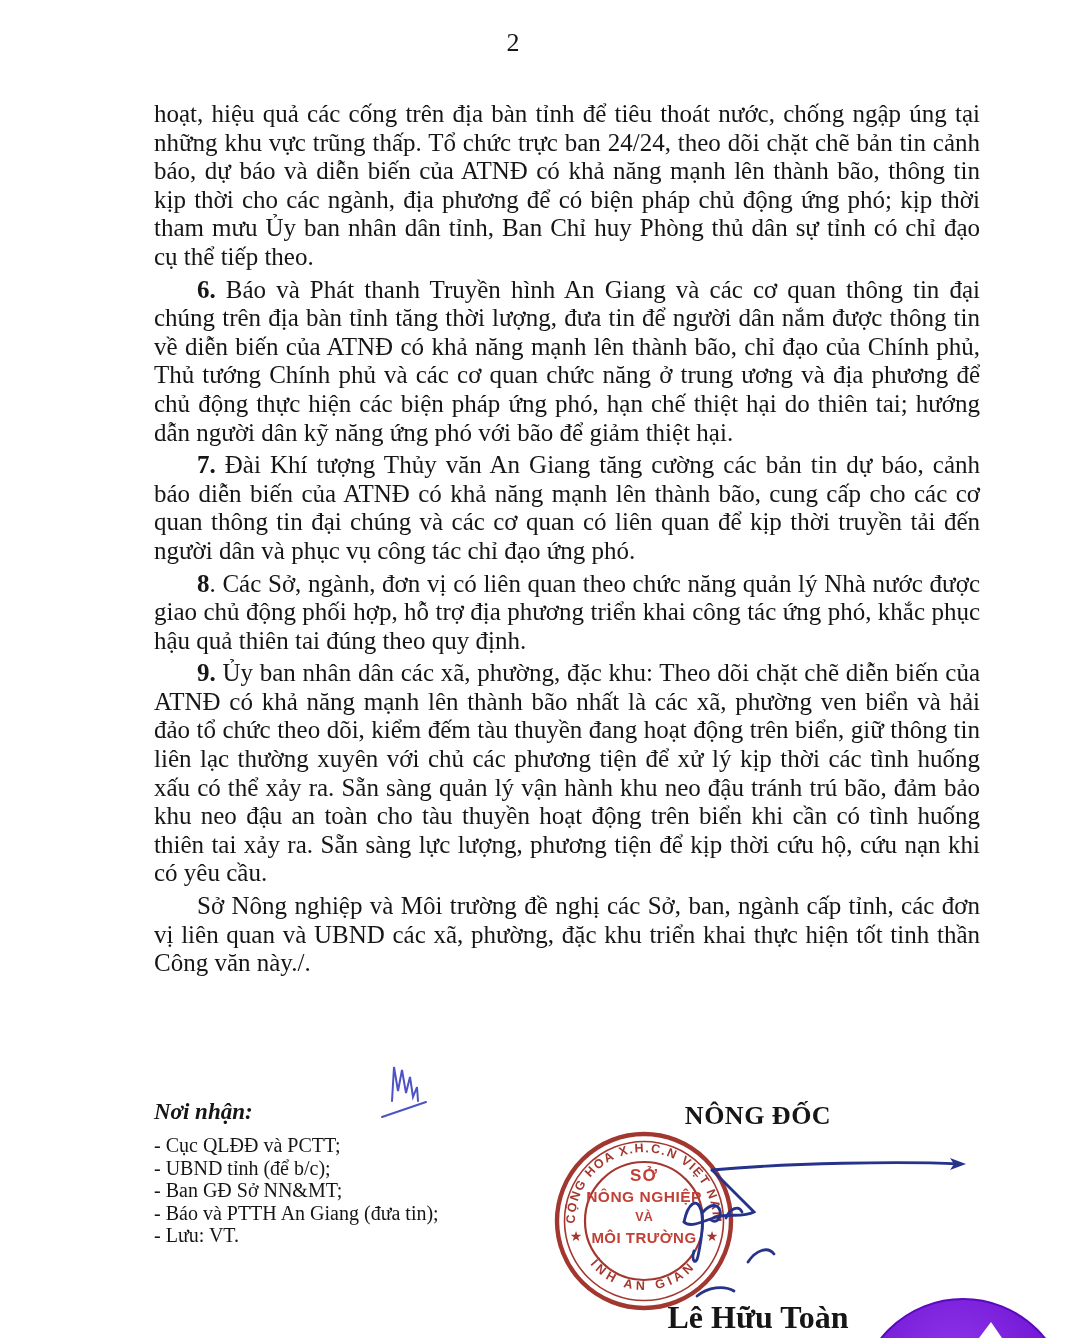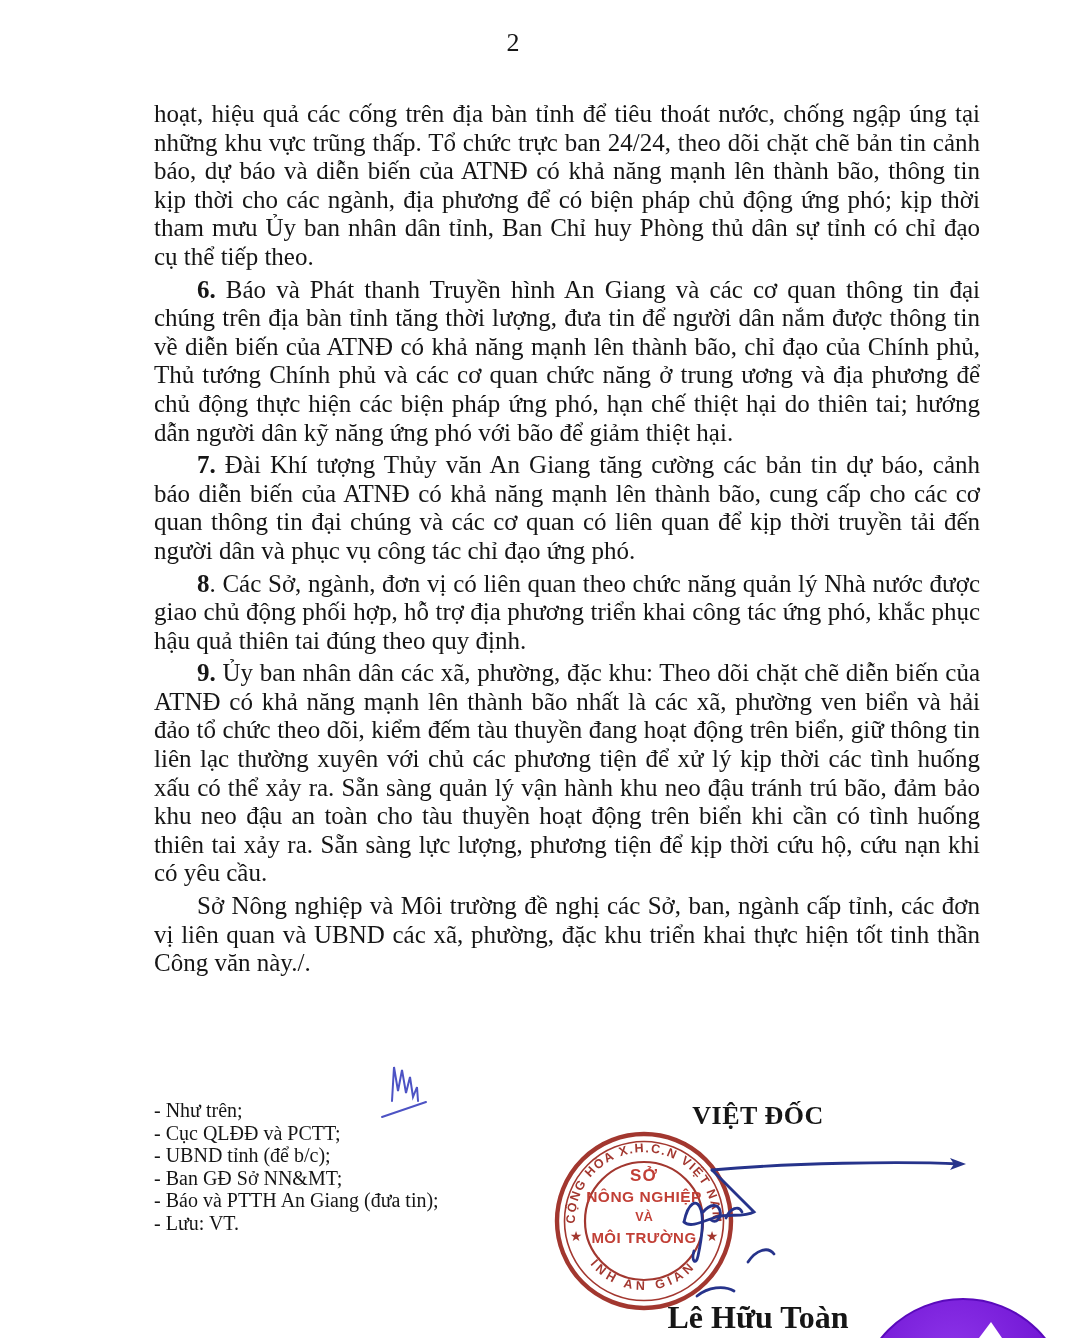--- a/index.html
+++ b/index.html
@@ -32,29 +32,29 @@
   <div class="doc-body">
     <p class="cont"><span>hoạt, hiệu quả các cống trên địa bàn tỉnh để tiêu thoát nước, chống ngập úng tại những khu vực trũng thấp. Tổ chức trực ban 24/24, theo dõi chặt chẽ bản tin cảnh báo, dự báo và diễn biến của ATNĐ có khả năng mạnh lên thành bão, thông tin kịp thời cho các ngành, địa phương để có biện pháp chủ động ứng phó; kịp thời tham mưu Ủy ban nhân dân tỉnh, Ban Chỉ huy Phòng thủ dân sự tỉnh có chỉ đạo cụ thể tiếp theo.</span></p>
     <p><b>6.</b><span> Báo và Phát thanh Truyền hình An Giang và các cơ quan thông tin đại chúng trên địa bàn tỉnh tăng thời lượng, đưa tin để người dân nắm được thông tin về diễn biến của ATNĐ có khả năng mạnh lên thành bão, chỉ đạo của Chính phủ, Thủ tướng Chính phủ và các cơ quan chức năng ở trung ương và địa phương để chủ động thực hiện các biện pháp ứng phó, hạn chế thiệt hại do thiên tai; hướng dẫn người dân kỹ năng ứng phó với bão để giảm thiệt hại.</span></p>
     <p><b>7.</b><span> Đài Khí tượng Thủy văn An Giang tăng cường các bản tin dự báo, cảnh báo diễn biến của ATNĐ có khả năng mạnh lên thành bão, cung cấp cho các cơ quan thông tin đại chúng và các cơ quan có liên quan để kịp thời truyền tải đến người dân và phục vụ công tác chỉ đạo ứng phó.</span></p>
     <p><b>8</b><span>. Các Sở, ngành, đơn vị có liên quan theo chức năng quản lý Nhà nước được giao chủ động phối hợp, hỗ trợ địa phương triển khai công tác ứng phó, khắc phục hậu quả thiên tai đúng theo quy định.</span></p>
     <p><b>9.</b><span> Ủy ban nhân dân các xã, phường, đặc khu: Theo dõi chặt chẽ diễn biến của ATNĐ có khả năng mạnh lên thành bão nhất là các xã, phường ven biển và hải đảo tổ chức theo dõi, kiểm đếm tàu thuyền đang hoạt động trên biển, giữ thông tin liên lạc thường xuyên với chủ các phương tiện để xử lý kịp thời các tình huống xấu có thể xảy ra. Sẵn sàng quản lý vận hành khu neo đậu tránh trú bão, đảm bảo khu neo đậu an toàn cho tàu thuyền hoạt động trên biển khi cần có tình huống thiên tai xảy ra. Sẵn sàng lực lượng, phương tiện để kịp thời cứu hộ, cứu nạn khi có yêu cầu.</span></p>
     <p><span>Sở Nông nghiệp và Môi trường đề nghị các Sở, ban, ngành cấp tỉnh, các đơn vị liên quan và UBND các xã, phường, đặc khu triển khai thực hiện tốt tinh thần Công văn này./.</span></p>
   </div>
 
   <div class="recipients">
-    <div class="recipient-item">- Như trên;</div>
+    <div class="recipients-heading">Nơi nhận:</div>
     <div class="recipient-item">- Cục QLĐĐ và PCTT;</div>
     <div class="recipient-item">- UBND tỉnh (để b/c);</div>
     <div class="recipient-item">- Ban GĐ Sở NN&amp;MT;</div>
     <div class="recipient-item">- Báo và PTTH An Giang (đưa tin);</div>
     <div class="recipient-item">- Lưu: VT.</div>
   </div>
 
-  <div class="director-title">VIỆT ĐỐC</div>
+  <div class="director-title">NÔNG ĐỐC</div>
   <div class="signer-name">Lê Hữu Toàn</div>
 
   <svg class="stamp" width="190" height="190" viewBox="0 0 190 190">
     <defs>
       <path id="arcTop" d="M 28.3,112.9 A 69,69 0 1 1 161.7,112.9" fill="none"></path>
       <path id="arcBottom" d="M 38.5,134.6 A 69,69 0 0 0 151.5,134.6" fill="none"></path>
     </defs>
     <g fill="none" stroke="#9c2820">
       <circle cx="95" cy="95" r="87" stroke-width="4.4"></circle>
       <circle cx="95" cy="95" r="79.5" stroke-width="1.6"></circle>

